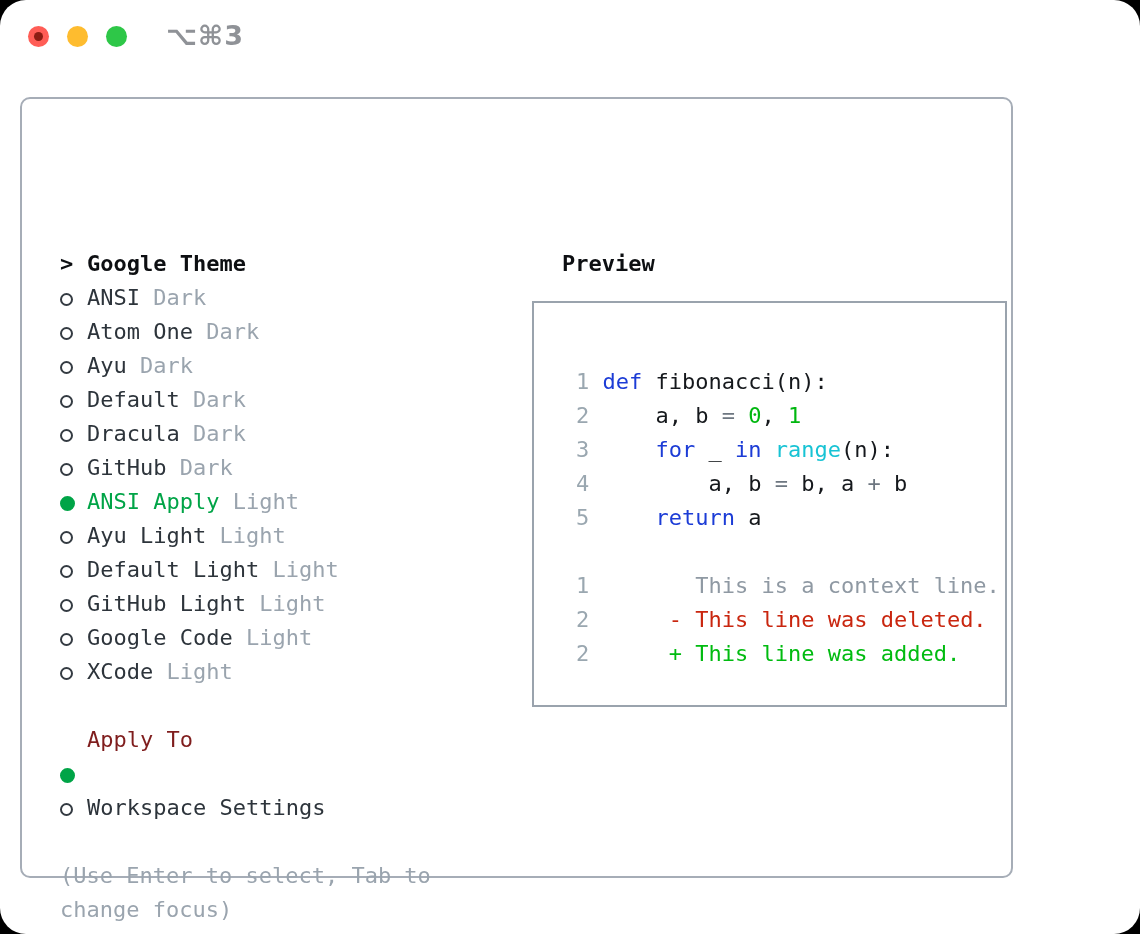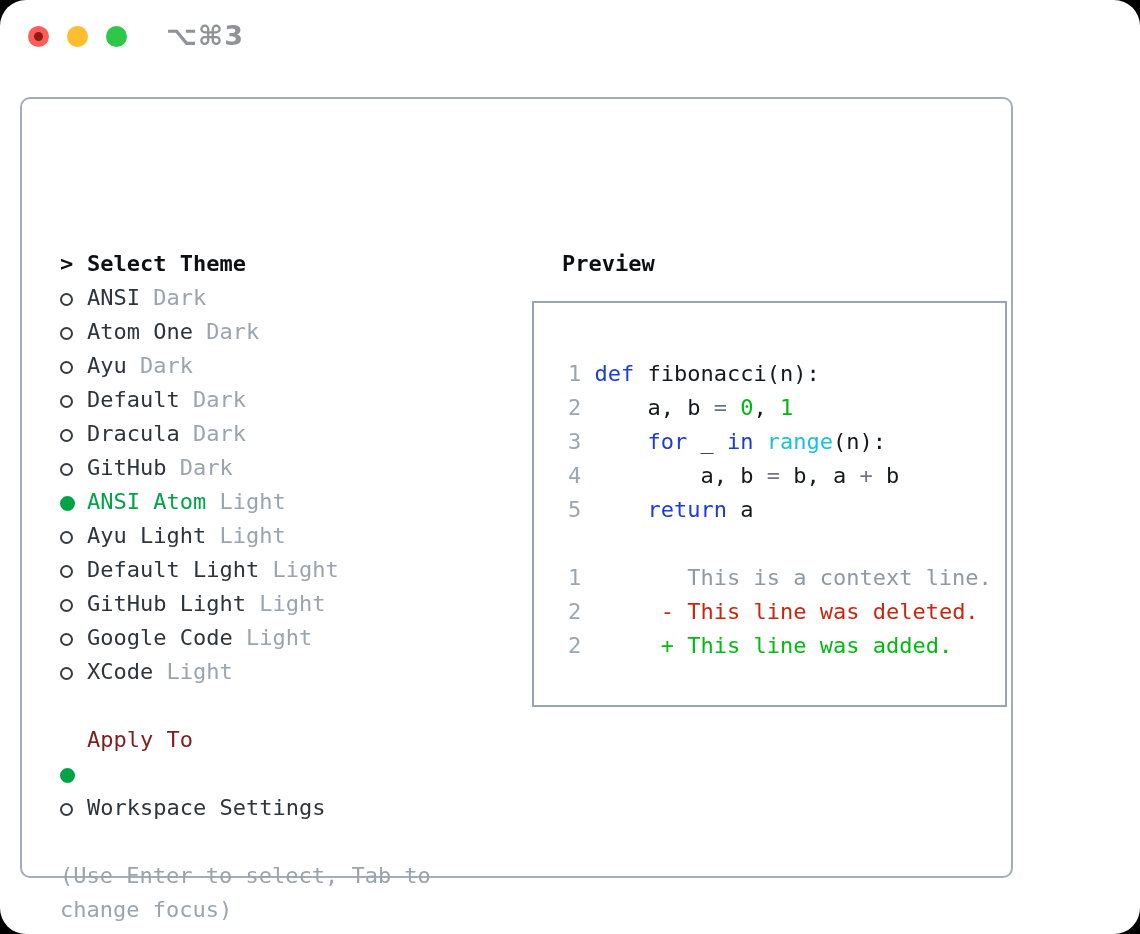--- a/index.html
+++ b/index.html
@@ -41,21 +41,21 @@
   .circle.sel{width:15px;height:15px;border-color:var(--sel);background:var(--sel);vertical-align:-2px;}
   .tsuffix{color:var(--muted);}
   .sel-text{color:var(--sel);}
   .hint{color:var(--muted);}
   
   .preview-header{position:absolute;left:500px;top:148px;margin-left:40px;}
   .preview-box{
     position:absolute;left:510px;top:202px;width:475px;height:406px;
     border:2px solid #9aa3ad;box-sizing:border-box;background:#fff;
   }
-  .code{margin:8px;padding:12px 0 0 26px;font-size:22px;font-family:"DejaVu Sans Mono","Liberation Mono",monospace;}
+  .code{margin:16px;padding:12px 0 0 26px;font-size:22px;font-family:"DejaVu Sans Mono","Liberation Mono",monospace;}
   .codeline{height:34px;line-height:34px;white-space:pre;color:var(--pl);}
   .ln{color:var(--ln);}
   .kw{color:var(--kw);} .fn{color:var(--fn);} .num{color:var(--num);}
   .op{color:var(--op);} .pl{color:var(--pl);}
   .ctx{color:var(--ctx);} .del{color:var(--del);} .add{color:var(--add);}
 </style>
 </head>
 <body>
 
 <div class="screen">
@@ -64,28 +64,28 @@
     <span class="tl red">
       <span class="tl-dot"></span>
     </span>
     <span class="tl yellow"></span>
     <span class="tl green"></span>
     <span class="tb-title">⌥⌘3</span>
   </div>
 
   <div class="window">
     <div class="left-pane" id="left-pane">
-        <div class="row bold"><span class="marker">&gt;</span><span>Select Theme</span></div>
+        <div class="row bold"><span class="marker">&gt;</span><span>Google Theme</span></div>
         <div class="row"><span class="marker"><span class="circle"></span></span><span class="tname">ANSI</span><span class="tsuffix"> Dark</span></div>
         <div class="row"><span class="marker"><span class="circle"></span></span><span class="tname">Atom One</span><span class="tsuffix"> Dark</span></div>
         <div class="row"><span class="marker"><span class="circle"></span></span><span class="tname">Ayu</span><span class="tsuffix"> Dark</span></div>
         <div class="row"><span class="marker"><span class="circle"></span></span><span class="tname">Default</span><span class="tsuffix"> Dark</span></div>
         <div class="row"><span class="marker"><span class="circle"></span></span><span class="tname">Dracula</span><span class="tsuffix"> Dark</span></div>
         <div class="row"><span class="marker"><span class="circle"></span></span><span class="tname">GitHub</span><span class="tsuffix"> Dark</span></div>
-        <div class="row"><span class="marker"><span class="circle sel"></span></span><span class="sel-text">ANSI Atom</span><span class="tsuffix"> Light</span></div>
+        <div class="row"><span class="marker"><span class="circle sel"></span></span><span class="sel-text">ANSI Apply</span><span class="tsuffix"> Light</span></div>
         <div class="row"><span class="marker"><span class="circle"></span></span><span class="tname">Ayu Light</span><span class="tsuffix"> Light</span></div>
         <div class="row"><span class="marker"><span class="circle"></span></span><span class="tname">Default Light</span><span class="tsuffix"> Light</span></div>
         <div class="row"><span class="marker"><span class="circle"></span></span><span class="tname">GitHub Light</span><span class="tsuffix"> Light</span></div>
         <div class="row"><span class="marker"><span class="circle"></span></span><span class="tname">Google Code</span><span class="tsuffix"> Light</span></div>
         <div class="row"><span class="marker"><span class="circle"></span></span><span class="tname">XCode</span><span class="tsuffix"> Light</span></div>
         <div class="row"></div>
         <div class="row blackish"><span class="marker"></span><span>Apply To</span></div>
         <div class="row"><span class="marker"><span class="circle sel"></span></span></div>
         <div class="row"><span class="marker"><span class="circle"></span></span><span>Workspace Settings</span></div>
         <div class="row"></div>

